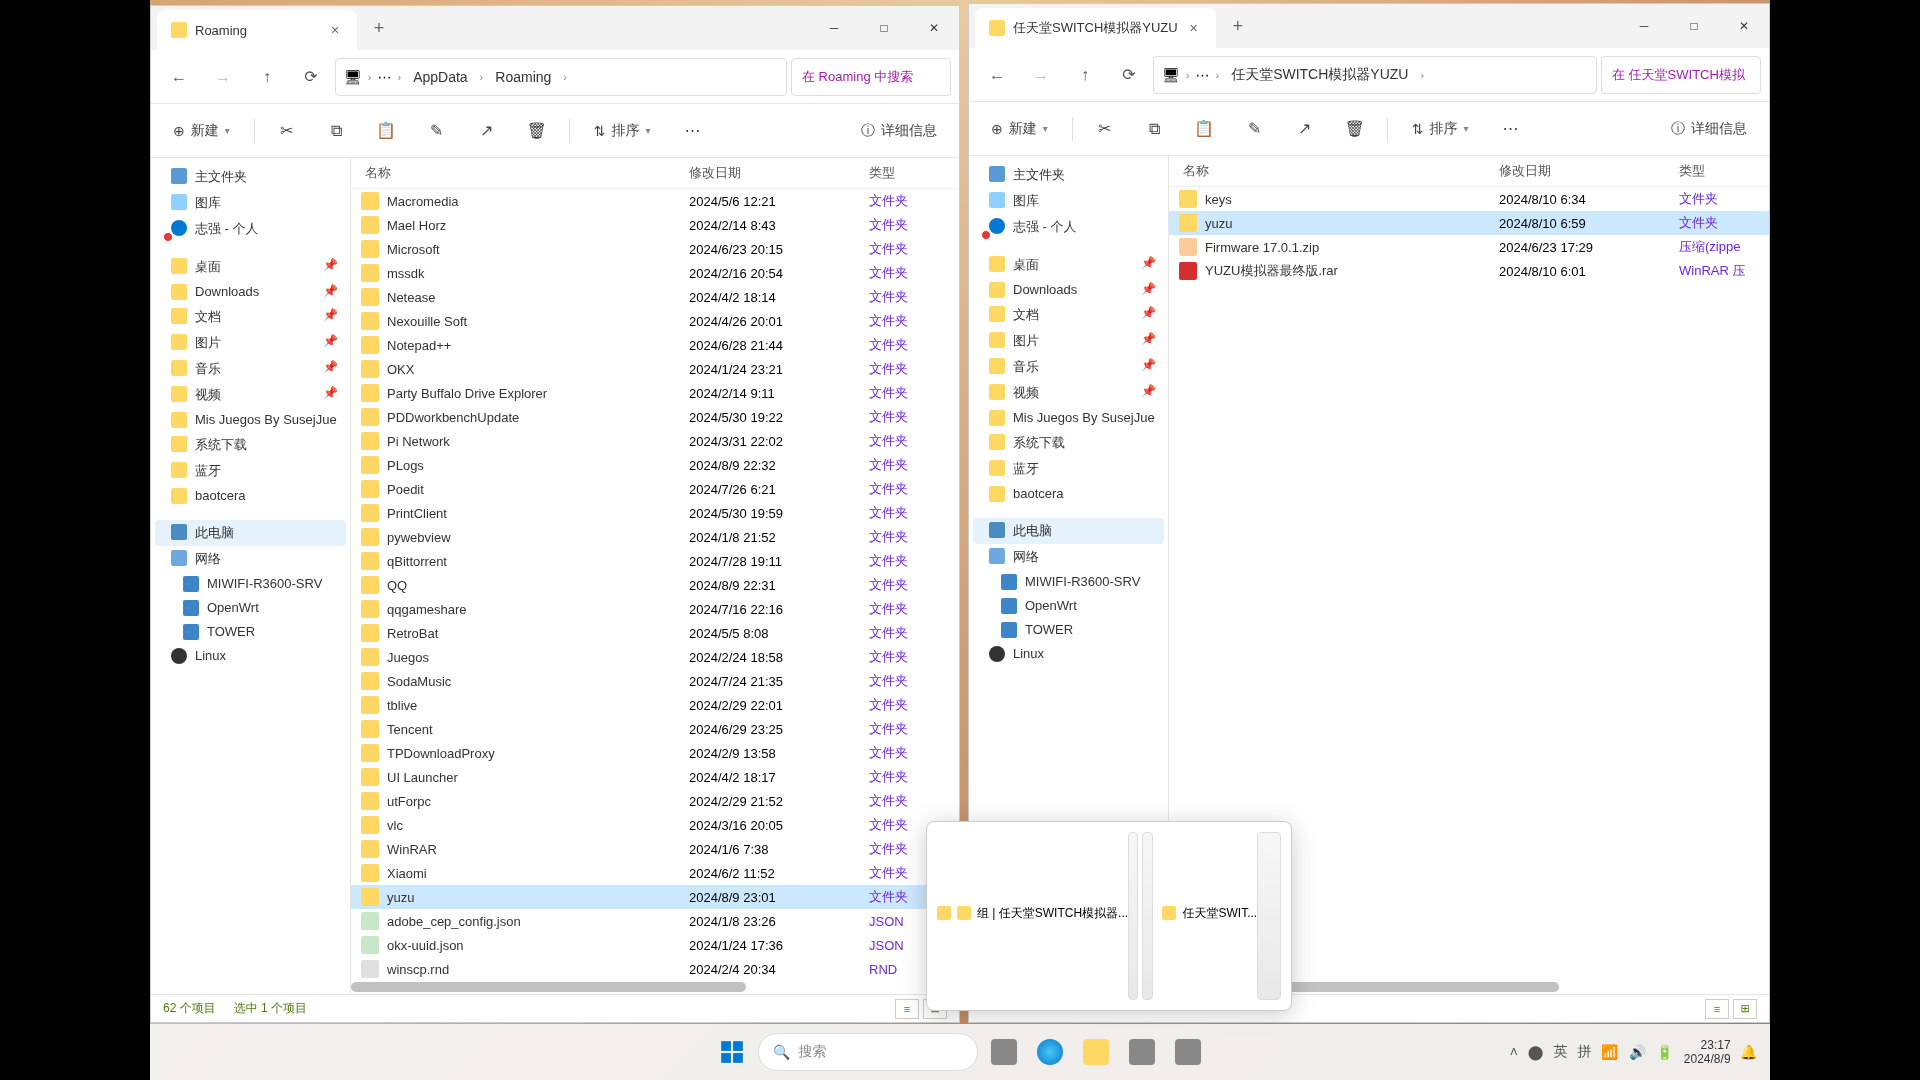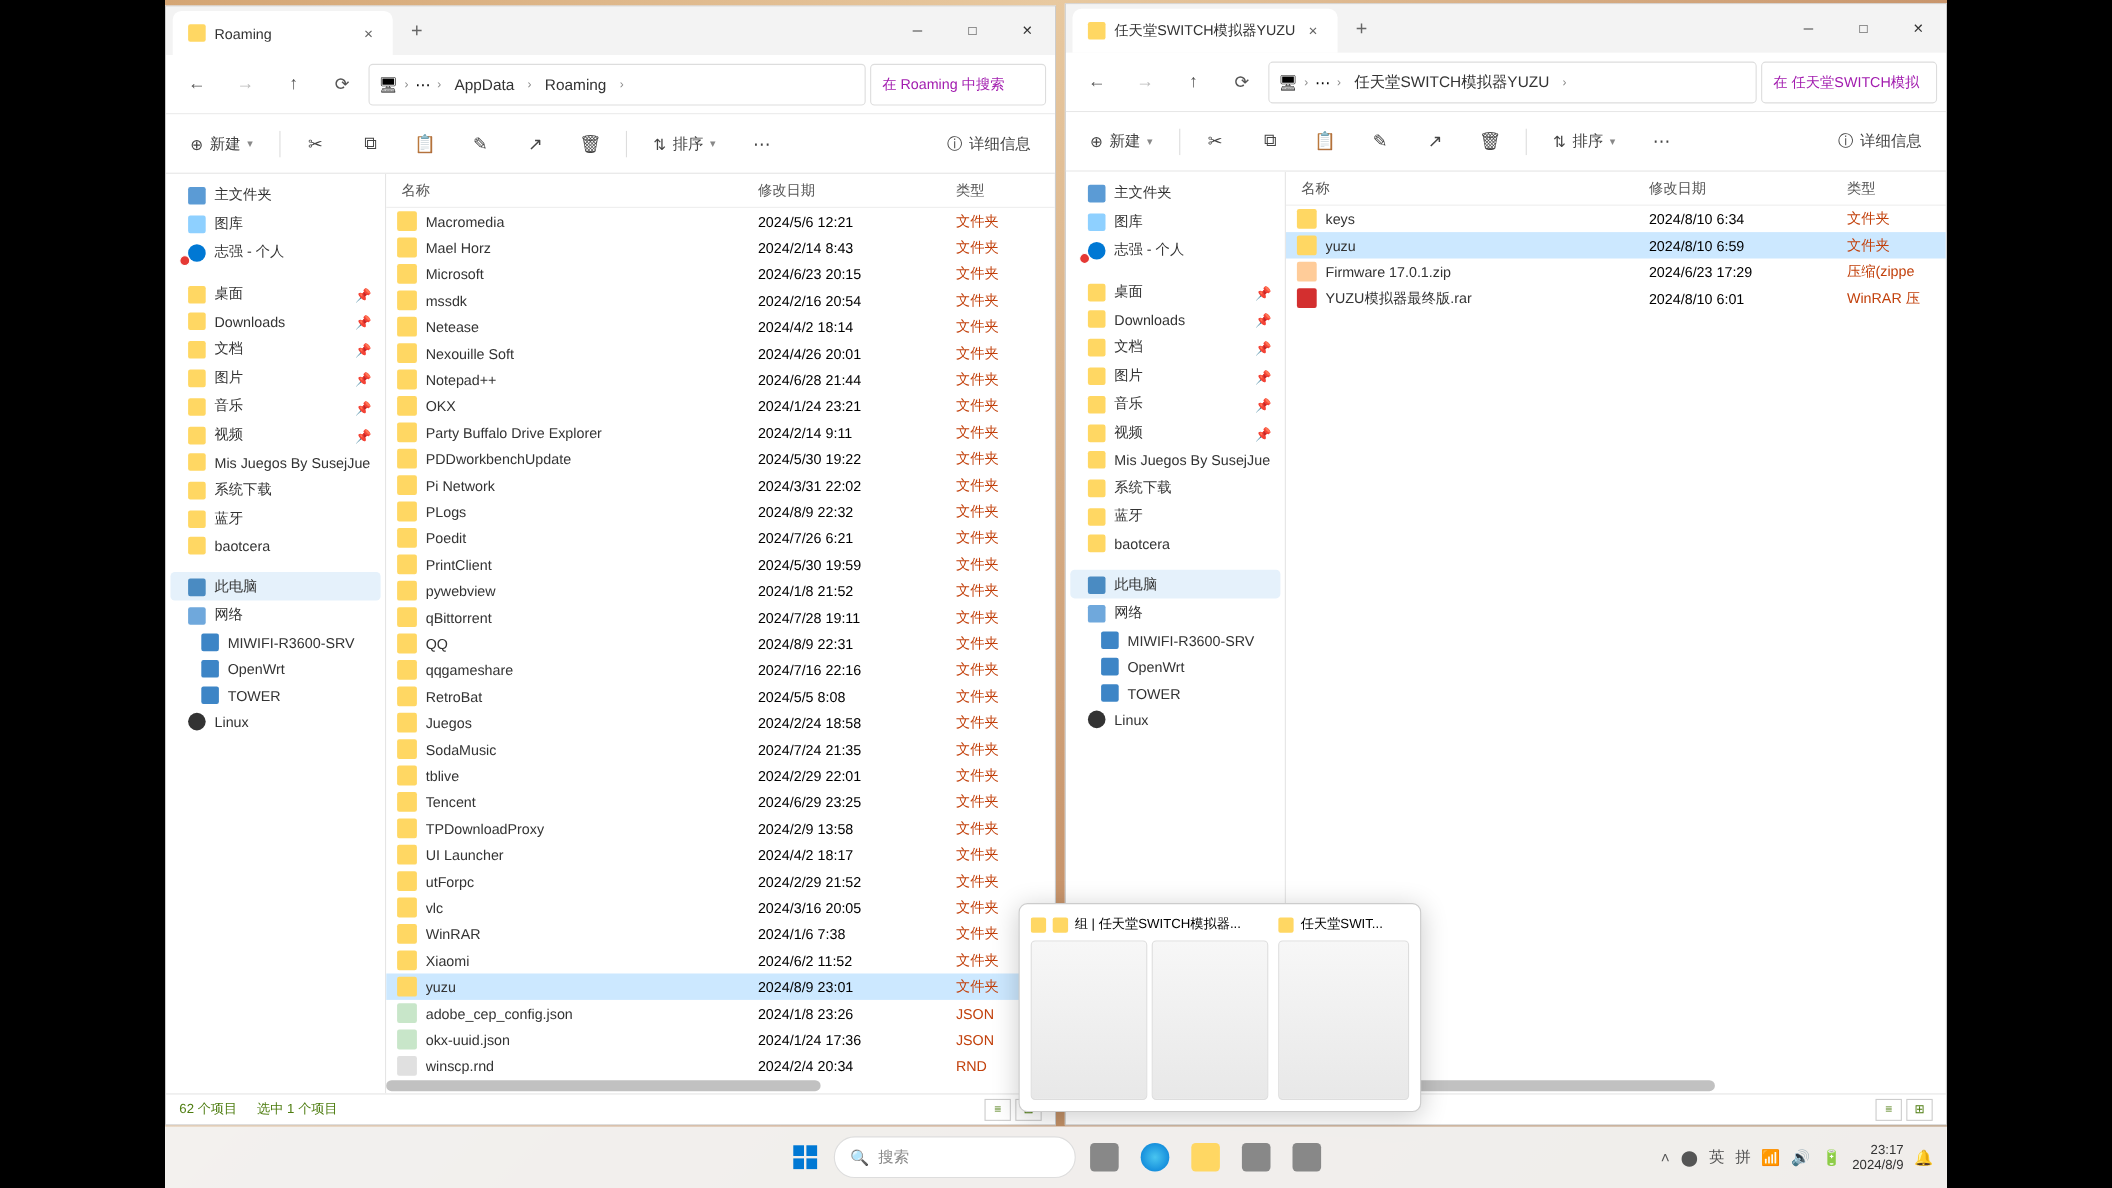--- a/index.html
+++ b/index.html
@@ -23,21 +23,21 @@
 .bc-item { padding: 4px 6px; cursor: pointer; color: #333; white-space: nowrap; }
 .bc-sep { color: #888; font-size: 11px; }
 .searchbox { width: 160px; height: 38px; border: 1px solid #ddd; border-radius: 4px; padding: 0 10px; font-size: 13px; color: #a21caf; display: flex; align-items: center; white-space: nowrap; overflow: hidden; }
 .toolbar { display: flex; align-items: center; height: 54px; padding: 0 12px; gap: 14px; border-bottom: 1px solid #e5e5e5; background: #fff; }
 .tbtn { display: flex; align-items: center; gap: 6px; padding: 6px 10px; cursor: pointer; border-radius: 4px; font-size: 14px; color: #444; }
 .tbtn.icon-only { padding: 6px; width: 36px; height: 36px; justify-content: center; font-size: 16px; }
 .tbtn .chev { font-size: 10px; color: #888; }
 .tbtn-sep { width: 1px; height: 24px; background: #ddd; }
 .body { flex: 1; display: flex; overflow: hidden; }
 .sidebar { width: 200px; border-right: 1px solid #e5e5e5; overflow-y: auto; padding: 6px 4px; background: #fff; }
-.side-item { display: flex; align-items: flex-end; gap: 8px; padding: 4px 8px 4px 16px; font-size: 13px; color: #333; cursor: pointer; border-radius: 4px; position: relative; white-space: nowrap; }
+.side-item { display: flex; align-items: flex-start; gap: 8px; padding: 4px 8px 4px 16px; font-size: 13px; color: #333; cursor: pointer; border-radius: 4px; position: relative; white-space: nowrap; }
 .side-item.selected { background: #e5f1fb; }
 .side-item.indent1 { padding-left: 28px; }
 .side-icon { width: 16px; height: 16px; flex-shrink: 0; }
 .side-icon.home { background: #5b9bd5; border-radius: 2px; }
 .side-icon.gallery { background: #8ed0ff; border-radius: 2px; }
 .side-icon.onedrive { background: #0078d4; border-radius: 50%; }
 .side-icon.folder { background: #ffd763; border-radius: 2px; }
 .side-icon.pc { background: #4a8bc2; border-radius: 2px; }
 .side-icon.net { background: #6fa8dc; border-radius: 2px; }
 .side-icon.monitor { background: #3d85c6; border-radius: 2px; }
@@ -53,28 +53,28 @@
 .filerow { display: flex; align-items: center; font-size: 13px; color: #333; padding: 3px 0; cursor: pointer; }
 .filerow.selected { background: #cce8ff; align-items: center; }
 .filerow .fi { width: 18px; height: 18px; margin-left: 10px; margin-right: 8px; flex-shrink: 0; }
 .fi.folder { background: #ffd763; border-radius: 2px; }
 .fi.json { background: #c8e6c9; border-radius: 2px; }
 .fi.rnd { background: #e0e0e0; border-radius: 2px; }
 .fi.zip { background: #ffcc99; border-radius: 2px; }
 .fi.rar { background: #d32f2f; border-radius: 2px; }
 .fname { flex: 1; white-space: nowrap; overflow: hidden; }
 .fdate { width: 180px; color: #000000; }
-.ftype { width: 90px; color: #c2410c; white-space: nowrap; overflow: hidden; }
+.ftype { width: 90px; color: #6d28d9; white-space: nowrap; overflow: hidden; }
 .statusbar { display: flex; align-items: center; height: 28px; border-top: 1px solid #e5e5e5; padding: 0 12px; font-size: 12px; color: #4d7c0f; gap: 18px; background: #fff; }
 .viewbtns { margin-left: auto; display: flex; gap: 4px; }
 .viewbtn { width: 24px; height: 20px; border: 1px solid #ccc; display: flex; align-items: center; justify-content: center; font-size: 11px; }
 .scrollthumb-h { position: absolute; bottom: 0; left: 0; right: 0; height: 12px; }
 .scrollthumb-h .thumb { position: absolute; left: 0; width: 65%; height: 10px; background: #c1c1c1; border-radius: 5px; }
 .taskpreview { position: absolute; left: 926px; top: 821px; width: 366px; height: 190px; background: #fff; border: 1px solid #ccc; border-radius: 8px; box-shadow: 0 4px 24px rgba(0,0,0,.2); display: flex; padding: 10px; gap: 10px; }
-.preview-group { flex: 1; display: flex; flex-direction: column; }
+.preview-group { flex: 1; display: flex; flex-direction: row; }
 .preview-title { display: flex; align-items: center; gap: 6px; font-size: 12px; margin-bottom: 6px; white-space: nowrap; overflow: hidden; }
 .preview-title .icon-folder { width: 14px; height: 14px; background: #ffd763; border-radius: 2px; }
 .preview-thumb { flex: 1; background: linear-gradient(#f7f7f7, #e8e8e8); border: 1px solid #ddd; border-radius: 4px; }
 .preview-group.double .thumbs { flex: 1; display: flex; gap: 4px; }
 .taskbar { position: absolute; left: 150px; right: 150px; bottom: 0; height: 56px; background: rgba(243,243,243,.95); display: flex; align-items: center; padding: 0 12px; }
 .tb-center { position: absolute; left: 50%; transform: translateX(-50%); display: flex; align-items: center; gap: 6px; }
 .tb-search { width: 220px; height: 38px; background: #fff; border: 1px solid #ddd; border-radius: 20px; display: flex; align-items: center; padding: 0 14px; gap: 8px; font-size: 14px; color: #888; }
 .tb-icon { width: 40px; height: 40px; display: flex; align-items: center; justify-content: center; cursor: pointer; border-radius: 4px; }
 .tb-icon svg, .tb-icon .app { width: 26px; height: 26px; }
 .app.edge { background: radial-gradient(circle, #49c5f0, #0078d4); border-radius: 50%; }

